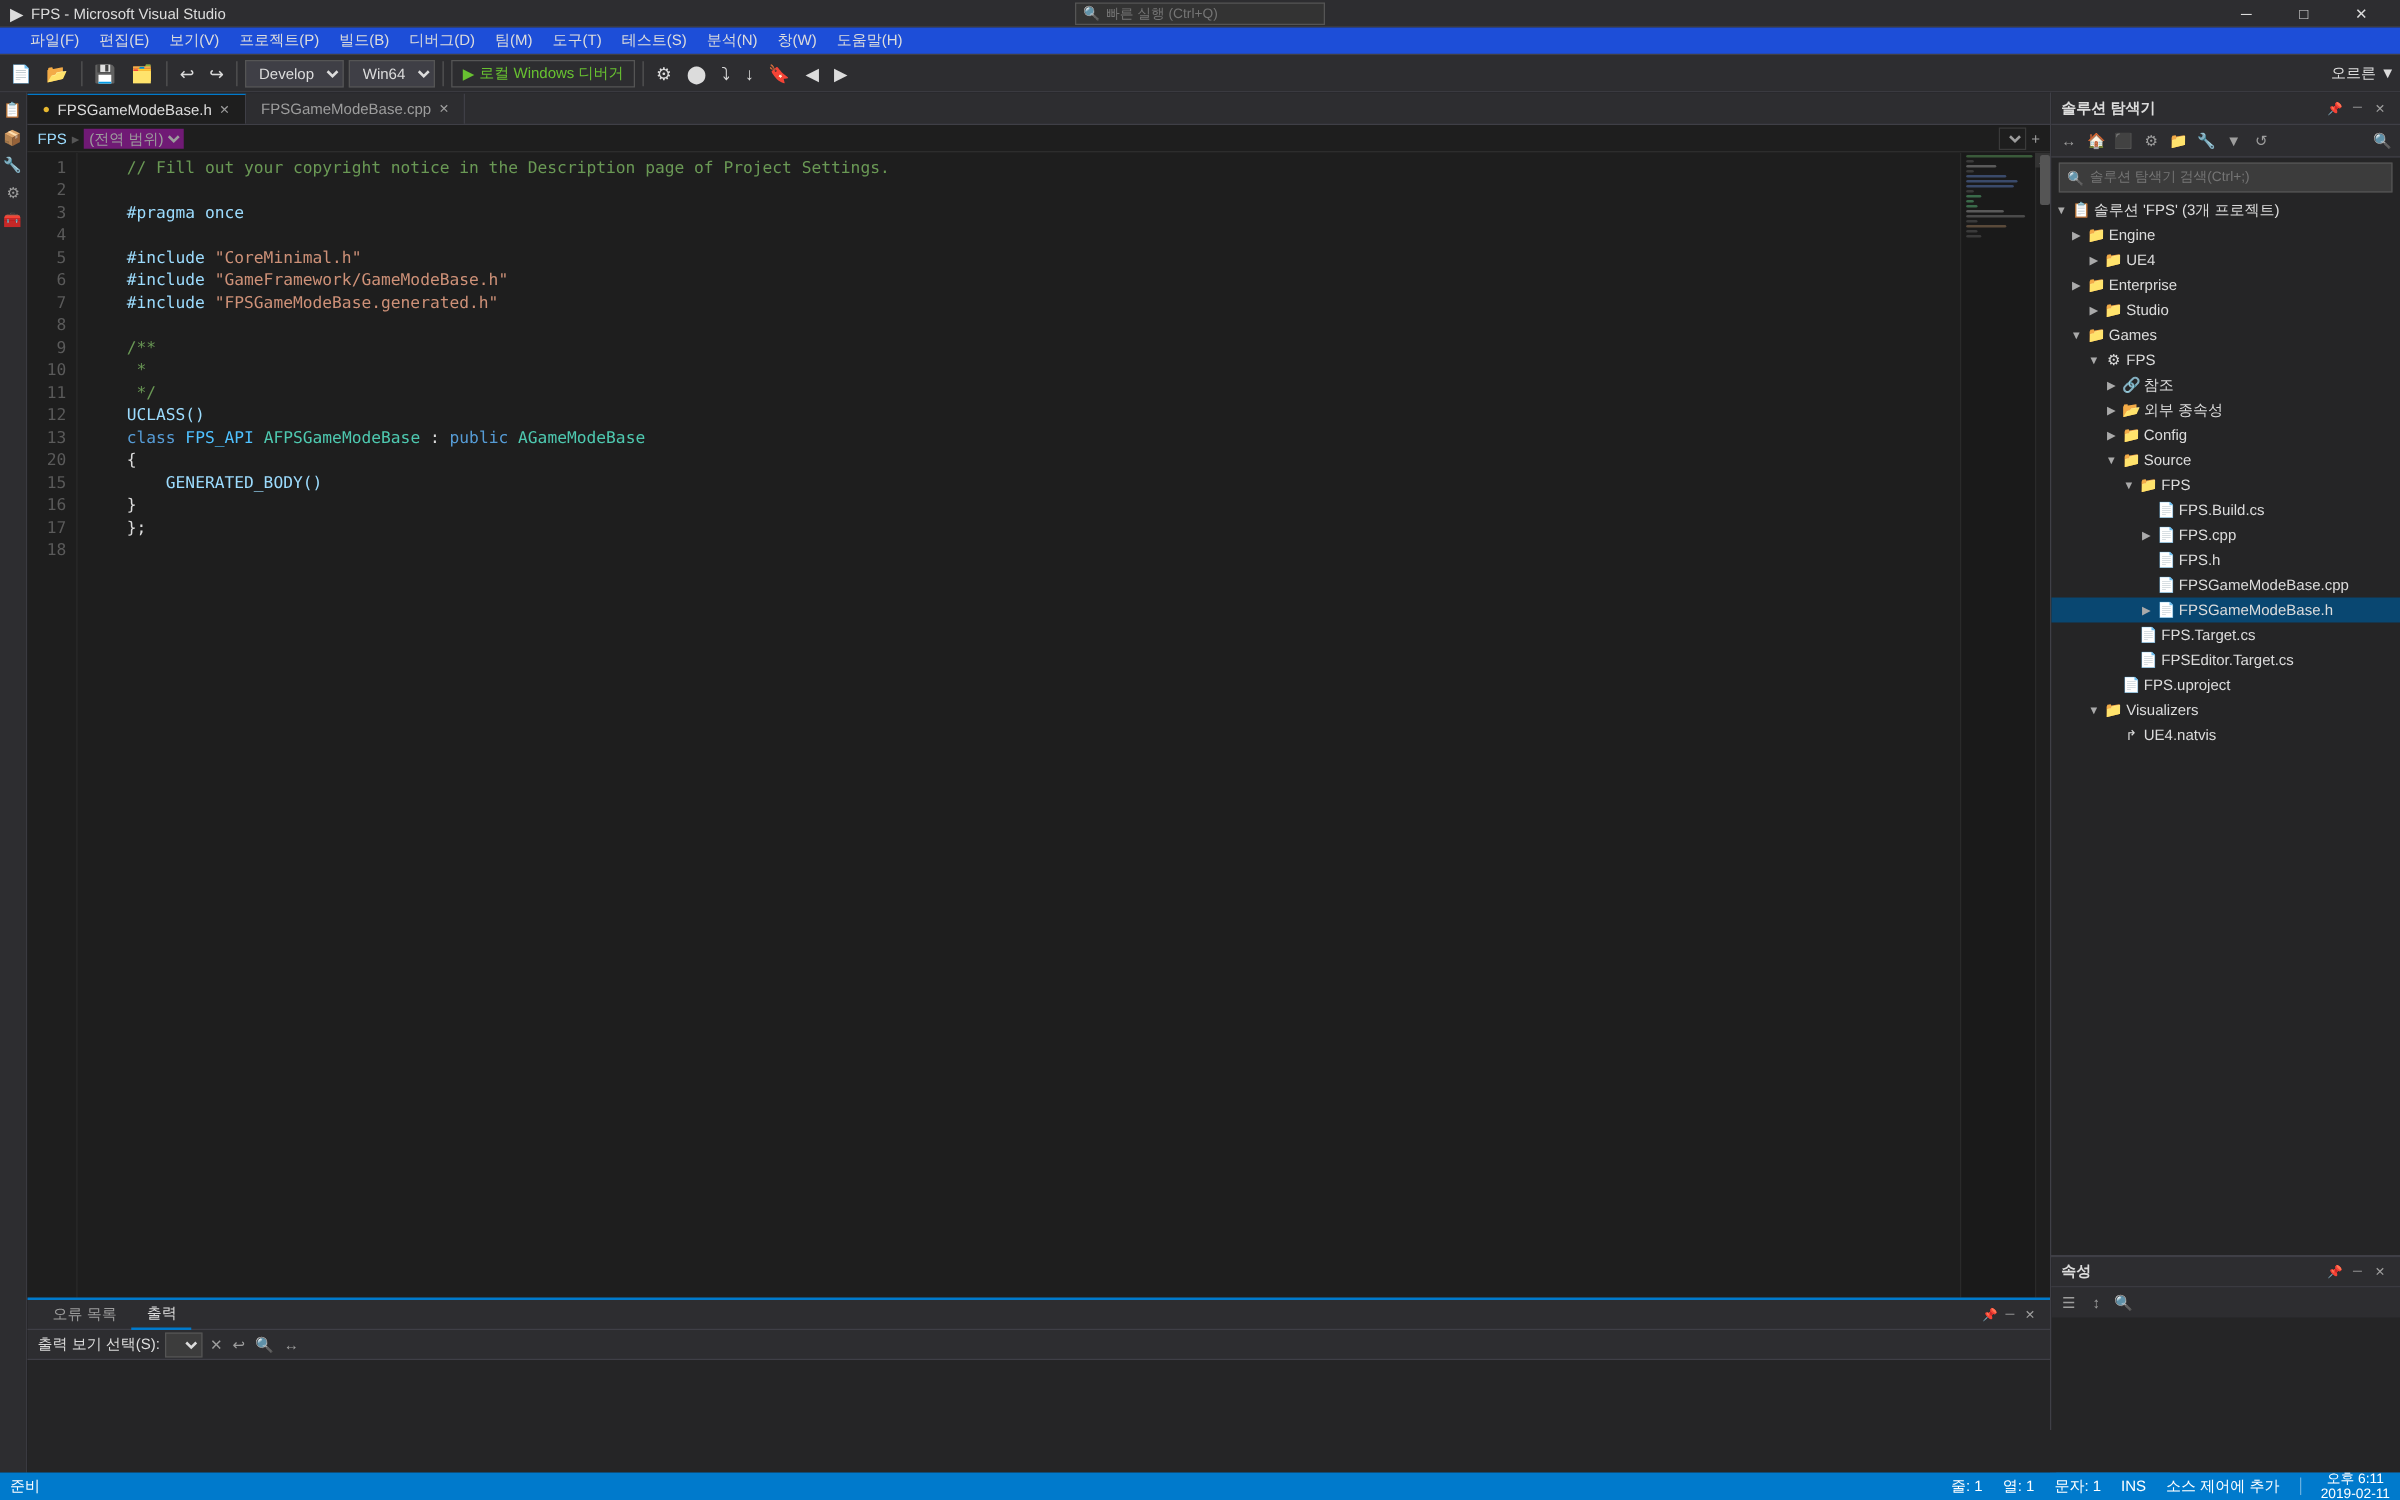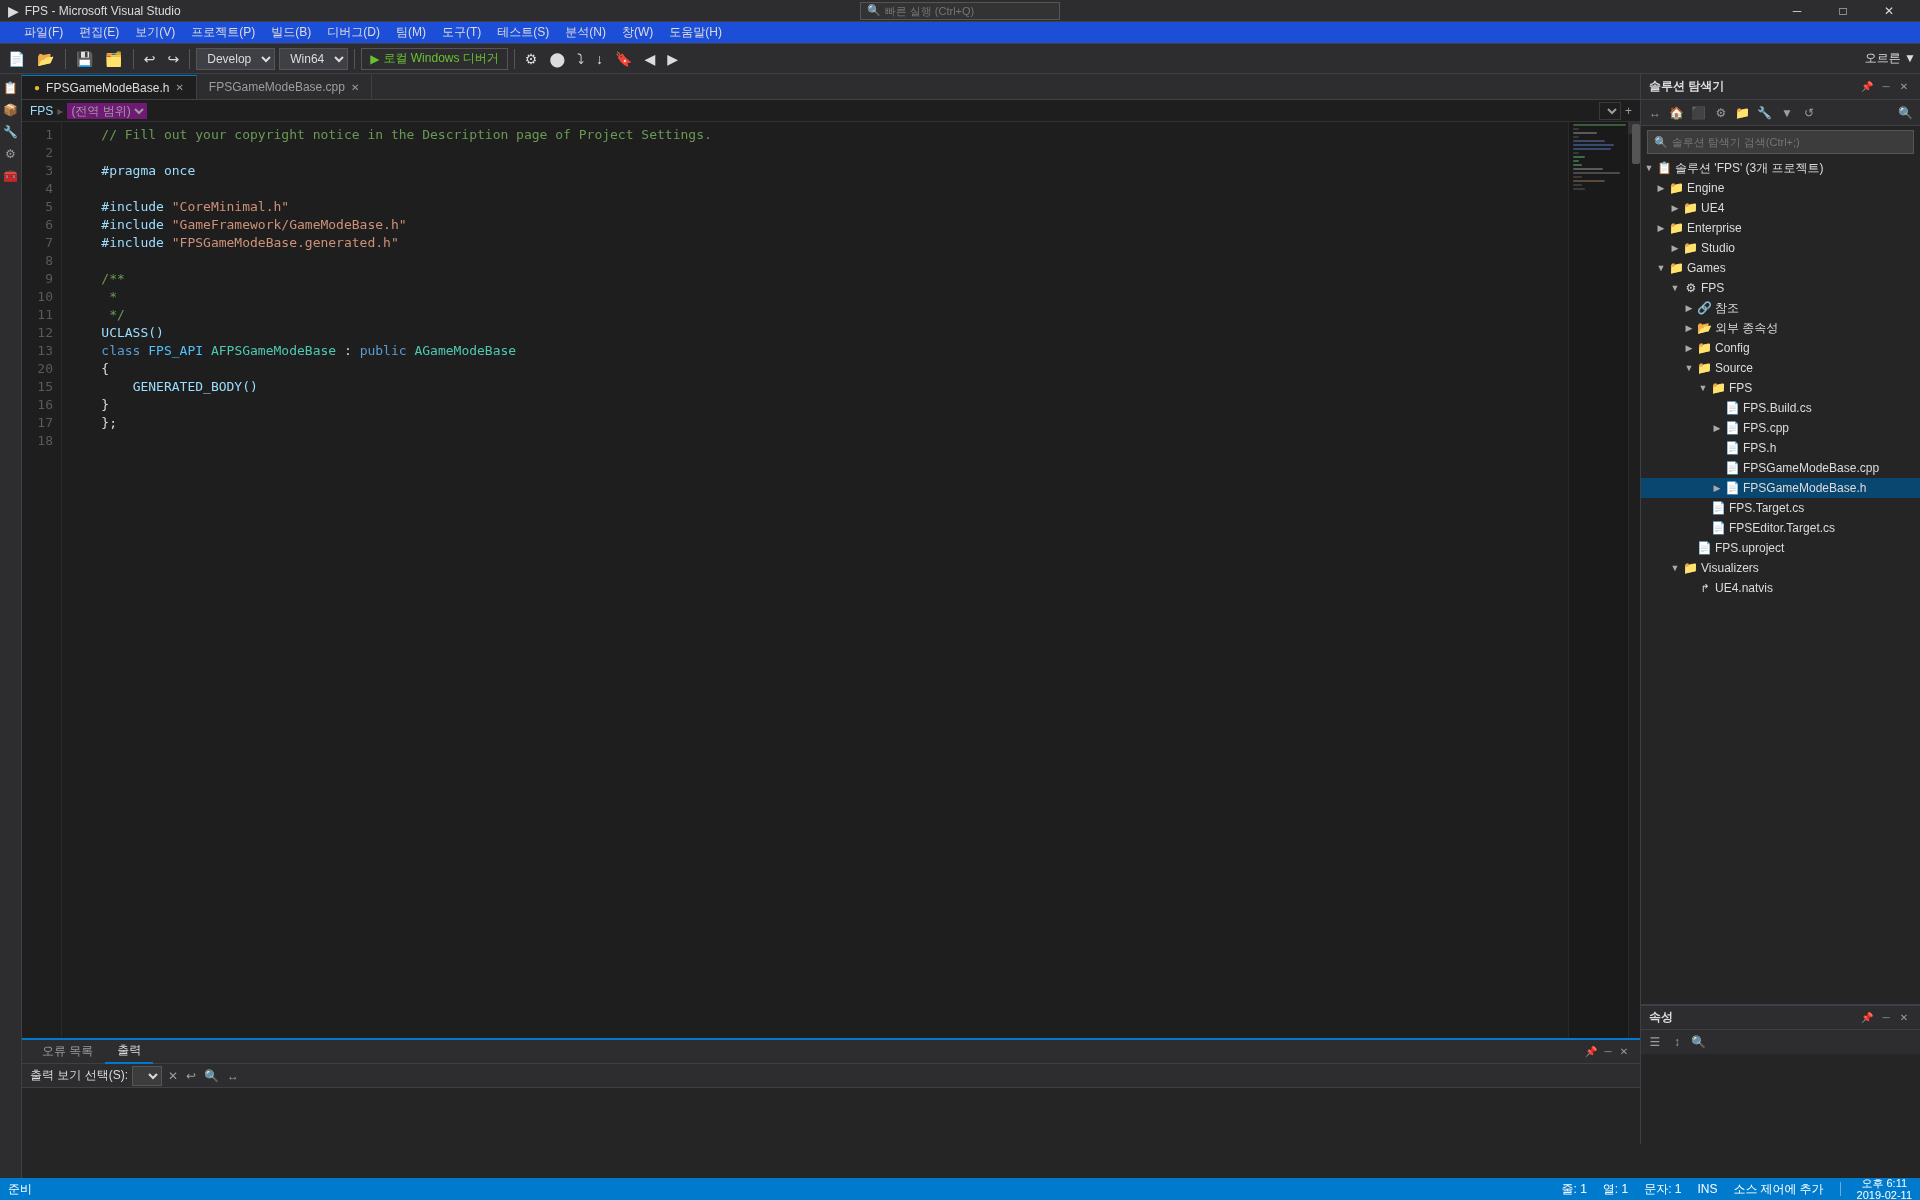--- a/index.html
+++ b/index.html
@@ -800,20 +800,20 @@
   </div>
 </div>
 
 <div id="status-bar">
   <span>준비</span>
   <div id="status-bar-right">
     <span>줄: 1</span>
     <span>열: 1</span>
     <span>문자: 1</span>
     <span>INS</span>
-    <span style="cursor:pointer;font-family:Liberation Serif, serif;">소스 제어에 추가</span>
+    <span style="cursor:pointer;">소스 제어에 추가</span>
     <span style="width:1px;height:14px;background:#fff;opacity:0.4;"></span>
     <div style="display:flex;flex-direction:column;align-items:center;cursor:pointer;">
       <span style="font-size:11px;line-height:12px;">오후 6:11</span>
       <span style="font-size:11px;line-height:12px;">2019-02-11</span>
     </div>
   </div>
 </div>
 
 </body></html>

